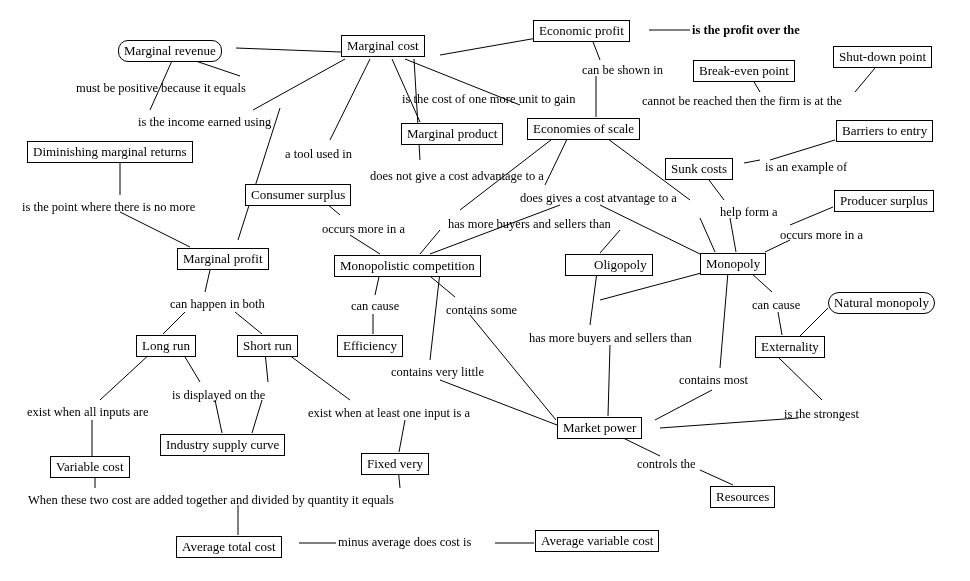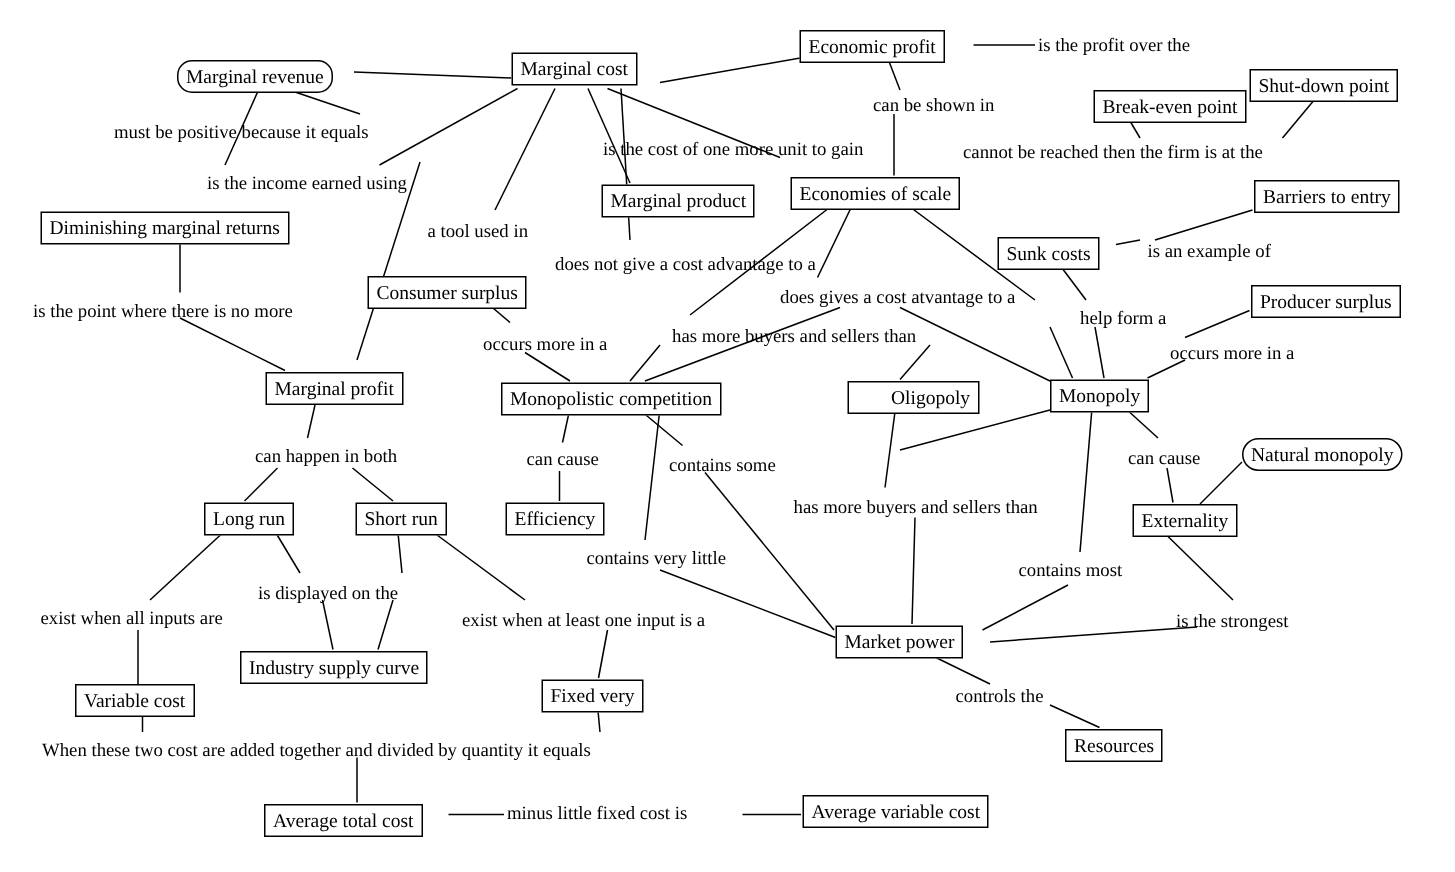--- a/index.html
+++ b/index.html
@@ -128,21 +128,21 @@
     <line x1="495" y1="543" x2="534" y2="543" stroke="#000" stroke-width="1"></line>
 
     <line x1="615" y1="434" x2="660" y2="456" stroke="#000" stroke-width="1"></line>
     <line x1="700" y1="470" x2="733" y2="485" stroke="#000" stroke-width="1"></line>
   </svg>
 
   <div>
     <div class="node" style="left:118px;top:40px;border-radius:10px;">Marginal revenue</div>
     <div class="node" style="left:341px;top:35px;">Marginal cost</div>
     <div class="node" style="left:533px;top:20px;">Economic profit</div>
-    <div class="node" style="left:693px;top:60px;margin-left:36px;">Break-even point</div>
+    <div class="node" style="left:693px;top:60px;">Break-even point</div>
     <div class="node" style="left:833px;top:46px;">Shut-down point</div>
     <div class="node" style="left:836px;top:120px;">Barriers to entry</div>
     <div class="node" style="left:401px;top:123px;">Marginal product</div>
     <div class="node" style="left:527px;top:118px;">Economies of scale</div>
     <div class="node" style="left:665px;top:158px;">Sunk costs</div>
     <div class="node" style="left:27px;top:141px;">Diminishing marginal returns</div>
     <div class="node" style="left:245px;top:184px;">Consumer surplus</div>
     <div class="node" style="left:834px;top:190px;">Producer surplus</div>
     <div class="node" style="left:177px;top:248px;">Marginal profit</div>
     <div class="node" style="left:334px;top:255px;">Monopolistic competition</div>
@@ -156,21 +156,21 @@
     <div class="node" style="left:160px;top:434px;">Industry supply curve</div>
     <div class="node" style="left:50px;top:456px;">Variable cost</div>
     <div class="node" style="left:361px;top:453px;">Fixed very</div>
     <div class="node" style="left:557px;top:417px;font-family:Liberation Serif, serif;">Market power</div>
     <div class="node" style="left:710px;top:486px;">Resources</div>
     <div class="node" style="left:176px;top:536px;">Average total cost</div>
     <div class="node" style="left:535px;top:530px;">Average variable cost</div>
   </div>
 
   <div>
-    <div class="linklabel" style="left:692px;top:24px;">is the profit over the</div>
+    <div class="linklabel" style="left:692px;top:24px;font-weight:bold;">is the profit over the</div>
     <div class="linklabel" style="left:76px;top:82px;">must be positive because it equals</div>
     <div class="linklabel" style="left:582px;top:64px;">can be shown in</div>
     <div class="linklabel" style="left:402px;top:93px;">is the cost of one more unit to gain</div>
     <div class="linklabel" style="left:642px;top:95px;">cannot be reached then the firm is at the</div>
     <div class="linklabel" style="left:138px;top:116px;">is the income earned using</div>
     <div class="linklabel" style="left:285px;top:148px;">a tool used in</div>
     <div class="linklabel" style="left:765px;top:161px;">is an example of</div>
     <div class="linklabel" style="left:370px;top:170px;">does not give a cost advantage to a</div>
     <div class="linklabel" style="left:22px;top:201px;">is the point where there is no more</div>
     <div class="linklabel" style="left:520px;top:192px;">does gives a cost atvantage to a</div>
@@ -184,16 +184,16 @@
     <div class="linklabel" style="left:446px;top:304px;">contains some</div>
     <div class="linklabel" style="left:529px;top:332px;">has more buyers and sellers than</div>
     <div class="linklabel" style="left:391px;top:366px;">contains very little</div>
     <div class="linklabel" style="left:679px;top:374px;">contains most</div>
     <div class="linklabel" style="left:172px;top:389px;">is displayed on the</div>
     <div class="linklabel" style="left:27px;top:406px;">exist when all inputs are</div>
     <div class="linklabel" style="left:308px;top:407px;">exist when at least one input is a</div>
     <div class="linklabel" style="left:784px;top:408px;">is the strongest</div>
     <div class="linklabel" style="left:637px;top:458px;">controls the</div>
     <div class="linklabel" style="left:28px;top:494px;">When these two cost are added together and divided by quantity it equals</div>
-    <div class="linklabel" style="left:338px;top:536px;">minus little fixed cost is</div>
+    <div class="linklabel" style="left:338px;top:536px;">minus average does cost is</div>
   </div>
 
 </div>
 
 </body></html>

